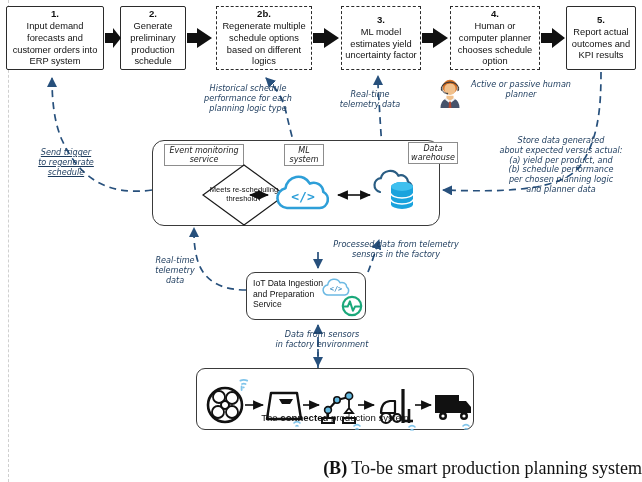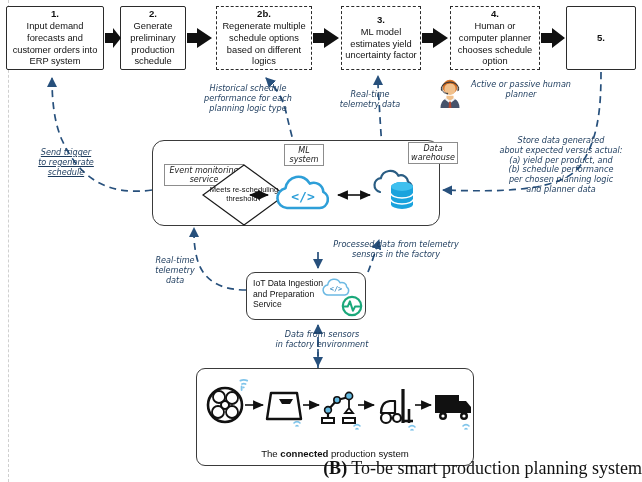--- a/index.html
+++ b/index.html
@@ -32,21 +32,21 @@
      display:flex;flex-direction:column;align-items:center;justify-content:center;
      font-size:7.6px;line-height:8.8px;text-align:center;color:#111;}
 
   
   .iot-box{position:absolute;left:246px;top:272px;width:120px;height:48px;
      border:1.2px solid #3a3a3a;border-radius:9px;background:#fff;box-sizing:border-box;}
   .iot-box .iot-txt{position:absolute;left:6px;top:5px;width:72px;
      font-size:8.6px;line-height:10.6px;color:#111;}
 
   
-  .prod-box{position:absolute;left:196px;top:368px;width:278px;height:98px;
+  .prod-box{position:absolute;left:196px;top:368px;width:278px;height:62px;
      border:1.2px solid #3a3a3a;border-radius:9px;background:#fff;box-sizing:border-box;}
   .prod-cap{position:absolute;left:0;bottom:6px;width:100%;text-align:center;
      font-size:9.6px;color:#111;}
   .prod-cap b{font-weight:700;}
 
   
   .anno{position:absolute;font-family:"DejaVu Sans",sans-serif;font-style:italic;
      font-size:8.1px;line-height:9.8px;color:#1b3a5c;text-align:center;white-space:pre-line;}
 
   
@@ -84,20 +84,21 @@
     <div class="txt">ML model estimates yield uncertainty factor</div>
   </div>
 
   <div class="pbox dashed" style="left:450px;top:6px;width:90px;height:64px;">
     <div class="num">4.</div>
     <div class="txt">Human or computer planner chooses schedule option</div>
   </div>
 
   <div class="pbox solid" style="left:566px;top:6px;width:70px;height:64px;">
     <div class="num">5.</div>
+    <div class="txt">Report actual outcomes and KPI results</div>
   </div>
 
   <svg class="layer">
     <defs>
       <marker id="blk" markerWidth="6" markerHeight="6" refX="5.4" refY="3" orient="auto">
         <path d="M0,0 L6,3 L0,6 z" fill="#27507c"></path>
       </marker>
       <marker id="blkthin" markerWidth="7" markerHeight="7" refX="6.2" refY="3.5" orient="auto">
         <path d="M0,0.6 L7,3.5 L0,6.4 z" fill="#111"></path>
       </marker>
@@ -187,21 +188,21 @@
       <path d="M4.5,30 q0.2,-7.2 5.4,-9.2 l4.1,2.6 l4.1,-2.6 q5.2,2 5.4,9.2 z" fill="#46536b"></path>
       <path d="M10.4,20.4 l3.6,2.6 l3.6,-2.6 l-0.1,-2.6 h-7 z" fill="#f0c08c"></path>
       <path d="M10.8,20.6 l3.2,2.4 l3.2,-2.4 l1.9,1 l-5.1,4.0 l-5.1,-4.0 z" fill="#f4f4f4"></path>
       <path d="M13.1,23.2 l0.9,0.7 l0.9,-0.7 l0.5,6.8 h-2.8 z" fill="#b4472e"></path>
     </svg>
   </div>
   <div class="anno" style="left:466px;top:80px;width:110px;text-align:center;">Active or passive human planner</div>
 
   <div class="mid-box"></div>
 
-  <div class="minilbl" style="left:164px;top:144px;width:80px;height:22px;margin-top:20px;">Event monitoring service</div>
+  <div class="minilbl" style="left:164px;top:144px;width:80px;height:22px;">Event monitoring service</div>
 
   <div class="minilbl" style="left:284px;top:144px;width:40px;height:22px;">ML system</div>
 
   <div class="minilbl" style="left:408px;top:142px;width:50px;height:22px;">Data warehouse</div>
 
   <div class="diamond" style="left:162px;top:164px;width:84px;height:62px;">
     <svg viewBox="0 0 84 62" style="position:absolute;left:0;top:0;width:84px;height:62px;">
       <polygon points="42,1 83,31 42,61 1,31" fill="#fff" stroke="#1a1a1a" stroke-width="1.2"></polygon>
     </svg>
     <div class="dtxt">Meets re-scheduling threshold?</div>

